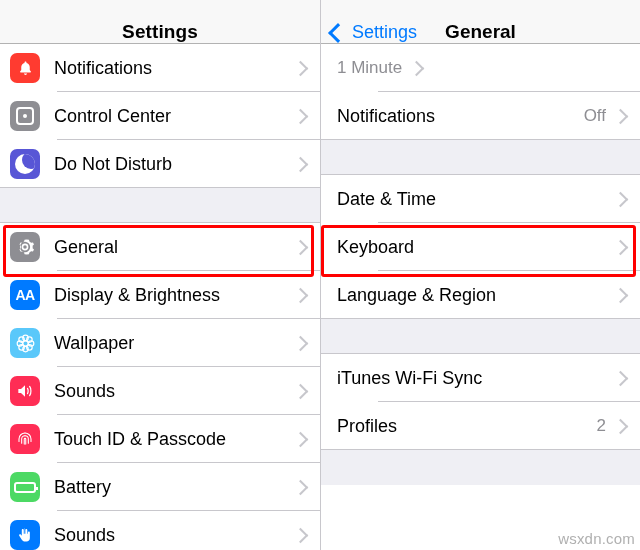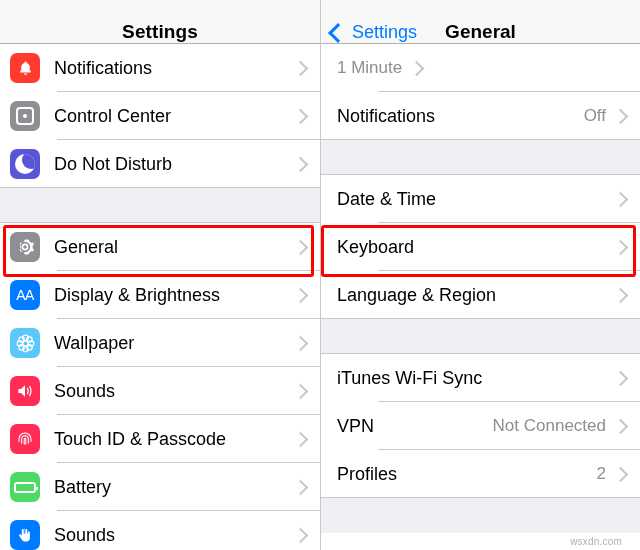--- a/index.html
+++ b/index.html
@@ -181,23 +181,23 @@
   #hl-keyboard {
     left: 321px;
     top: 225px;
     width: 315px;
     height: 52px;
   }
 
   
   .watermark {
     position: absolute;
-    right: 18px;
+    right: 5px;
     bottom: 3px;
-    font-size: 10px;
+    font-size: 15px;
     color: #b0b0b0;
     letter-spacing: 0.2px;
   }
   .cc-icon {
     width: 18px;
     height: 18px;
     border: 2px solid #ffffff;
     border-radius: 4px;
     display: flex;
     align-items: center;
@@ -225,21 +225,21 @@
     width: 18px;
     height: 18px;
     border-radius: 50%;
     background: #5856d6;
     left: 7px;
     top: -3px;
   }
   .gear-svg { display:block; }
   .aa-text {
     font-size: 14px;
-    font-weight: normal;
+    font-weight: bold;
     letter-spacing: -0.5px;
     text-align: center;
   }
   .battery-icon {
     width: 22px;
     height: 11px;
     border: 2px solid #ffffff;
     border-radius: 3px;
     box-sizing: border-box;
     position: relative;
@@ -436,26 +436,20 @@
     </div>
 
     <div class="group-gap"></div>
 
     <div class="row plain">
       <div class="row-label">iTunes Wi-Fi Sync</div>
       <div class="chevron"></div>
       <div class="row-sep"></div>
     </div>
     <div class="row plain">
-      <div class="row-label">VPN</div>
-      <div class="row-value">Not Connected</div>
-      <div class="chevron"></div>
-      <div class="row-sep"></div>
-    </div>
-    <div class="row plain">
       <div class="row-label">Profiles</div>
       <div class="row-value">2</div>
       <div class="chevron"></div>
       <div class="row-sep full"></div>
     </div>
 
     <div class="group-gap no-border"></div>
   </div>
 
   <div class="highlight" id="hl-keyboard"></div>

